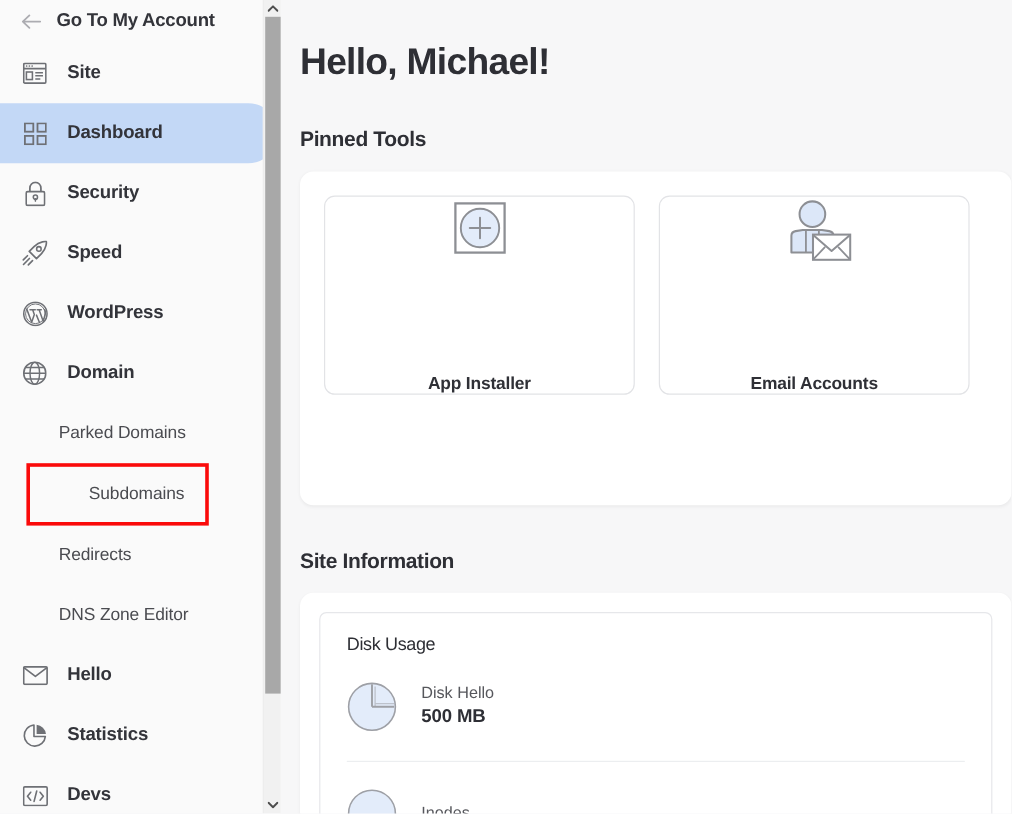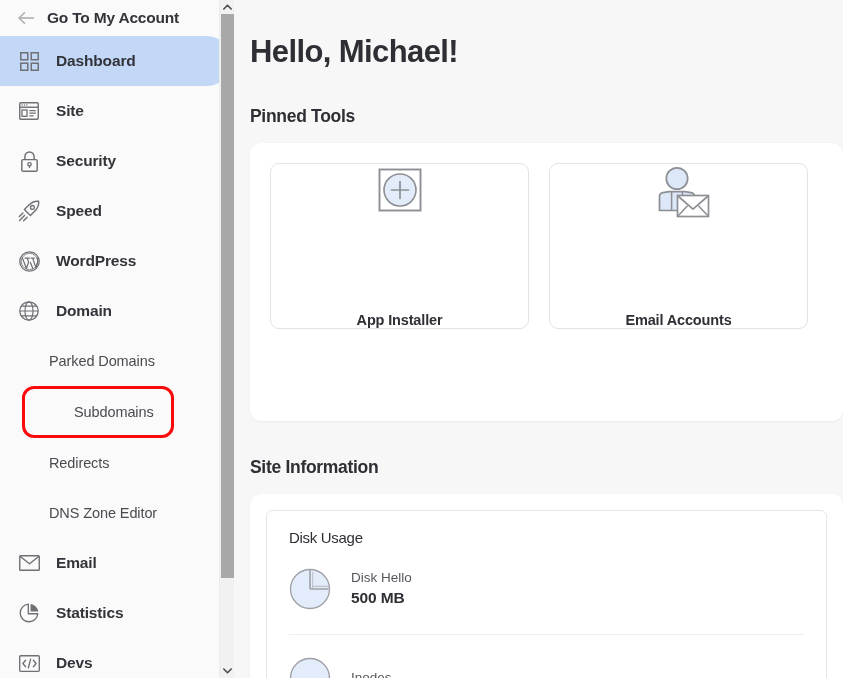--- a/index.html
+++ b/index.html
@@ -80,21 +80,21 @@
   .sub-item .lbl {
     font-size: 14.5px;
     font-weight: normal;
     color: #4a4b50;
     letter-spacing: -0.1px;
   }
   .sub-item.highlighted {
     margin-left: 22px;
     margin-right: 60px;
     border: 3px solid #fa0a0a;
-    border-radius: 12px;
+    border-radius: 0;
     height: 52px;
     background: #fafafa;
   }
 
   
   #sb-scrollbar {
     position: absolute;
     top: 0; right: 0;
     width: 15px; height: 678px;
     background: #f1f1f1;
@@ -237,47 +237,47 @@
 
       <div class="side-top">
         <span class="backarrow">
           <svg width="18" height="14" viewBox="0 0 18 14" fill="none">
             <path d="M16.5 7H2M2 7L7.5 1.8M2 7L7.5 12.2" stroke="#acacb1" stroke-width="1.5" stroke-linecap="round" stroke-linejoin="round"></path>
           </svg>
         </span>
         <span class="title">Go To My Account</span>
       </div>
 
-      <div class="nav-item active">
-        <span class="ico">
-          <svg width="19" height="19" viewBox="0 0 19 19" fill="none">
-            <rect x="0.75" y="0.75" width="7" height="7" stroke="#6e7075" stroke-width="1.5"></rect>
-            <rect x="11.25" y="0.75" width="7" height="7" stroke="#6e7075" stroke-width="1.5"></rect>
-            <rect x="0.75" y="11.25" width="7" height="7" stroke="#6e7075" stroke-width="1.5"></rect>
-            <rect x="11.25" y="11.25" width="7" height="7" stroke="#6e7075" stroke-width="1.5"></rect>
-          </svg>
-        </span>
-        <span class="lbl">Dashboard</span>
-      </div>
-
       <div class="nav-item">
         <span class="ico">
           <svg width="20" height="18" viewBox="0 0 20 18" fill="none">
             <rect x="0.75" y="0.75" width="18.5" height="16.5" rx="1" stroke="#6e7075" stroke-width="1.4"></rect>
             <path d="M0.75 5.25H19.25" stroke="#6e7075" stroke-width="1.4"></path>
             <circle cx="3.2" cy="3" r="0.7" fill="#6e7075"></circle>
             <circle cx="5.5" cy="3" r="0.7" fill="#6e7075"></circle>
             <circle cx="7.8" cy="3" r="0.7" fill="#6e7075"></circle>
             <rect x="3" y="8" width="5" height="6.3" stroke="#6e7075" stroke-width="1.3"></rect>
             <path d="M10.4 8.6H16.8M10.4 11.2H16.8M10.4 13.8H14.6" stroke="#6e7075" stroke-width="1.3"></path>
           </svg>
         </span>
         <span class="lbl">Site</span>
       </div>
 
+      <div class="nav-item active">
+        <span class="ico">
+          <svg width="19" height="19" viewBox="0 0 19 19" fill="none">
+            <rect x="0.75" y="0.75" width="7" height="7" stroke="#6e7075" stroke-width="1.5"></rect>
+            <rect x="11.25" y="0.75" width="7" height="7" stroke="#6e7075" stroke-width="1.5"></rect>
+            <rect x="0.75" y="11.25" width="7" height="7" stroke="#6e7075" stroke-width="1.5"></rect>
+            <rect x="11.25" y="11.25" width="7" height="7" stroke="#6e7075" stroke-width="1.5"></rect>
+          </svg>
+        </span>
+        <span class="lbl">Dashboard</span>
+      </div>
+
       <div class="nav-item">
         <span class="ico">
           <svg width="17" height="21" viewBox="0 0 17 21" fill="none">
             <rect x="0.8" y="8.6" width="15.4" height="11.6" rx="1.3" stroke="#6e7075" stroke-width="1.45"></rect>
             <path d="M3.9 8.6V5.7C3.9 3.1 5.95 0.9 8.5 0.9C11.05 0.9 13.1 3.1 13.1 5.7V8.6" stroke="#6e7075" stroke-width="1.45"></path>
             <circle cx="8.5" cy="13.3" r="1.75" stroke="#6e7075" stroke-width="1.3"></circle>
             <path d="M8.5 14.6V16.6" stroke="#6e7075" stroke-width="1.3" stroke-linecap="round"></path>
           </svg>
         </span>
         <span class="lbl">Security</span>
@@ -333,21 +333,21 @@
         <span class="lbl">DNS Zone Editor</span>
       </div>
 
       <div class="nav-item">
         <span class="ico">
           <svg width="21" height="16" viewBox="0 0 21 16" fill="none">
             <rect x="0.75" y="0.75" width="19.5" height="14.5" rx="0.8" stroke="#6e7075" stroke-width="1.4"></rect>
             <path d="M0.9 1.3L10.5 8.7L20.1 1.3" stroke="#6e7075" stroke-width="1.4" stroke-linejoin="round"></path>
           </svg>
         </span>
-        <span class="lbl">Email</span>
+        <span class="lbl">Hello</span>
       </div>
 
       <div class="nav-item">
         <span class="ico">
           <svg width="20" height="20" viewBox="0 0 20 20" fill="none">
             <path d="M9.3 1.2A8.8 8.8 0 1 0 18.8 10.7H9.3V1.2Z" stroke="#6e7075" stroke-width="1.35" stroke-linejoin="round"></path>
             <path d="M11.5 0.9A8.8 8.8 0 0 1 19.3 8.6H11.5V0.9Z" fill="#6e7075"></path>
           </svg>
         </span>
         <span class="lbl">Statistics</span>

